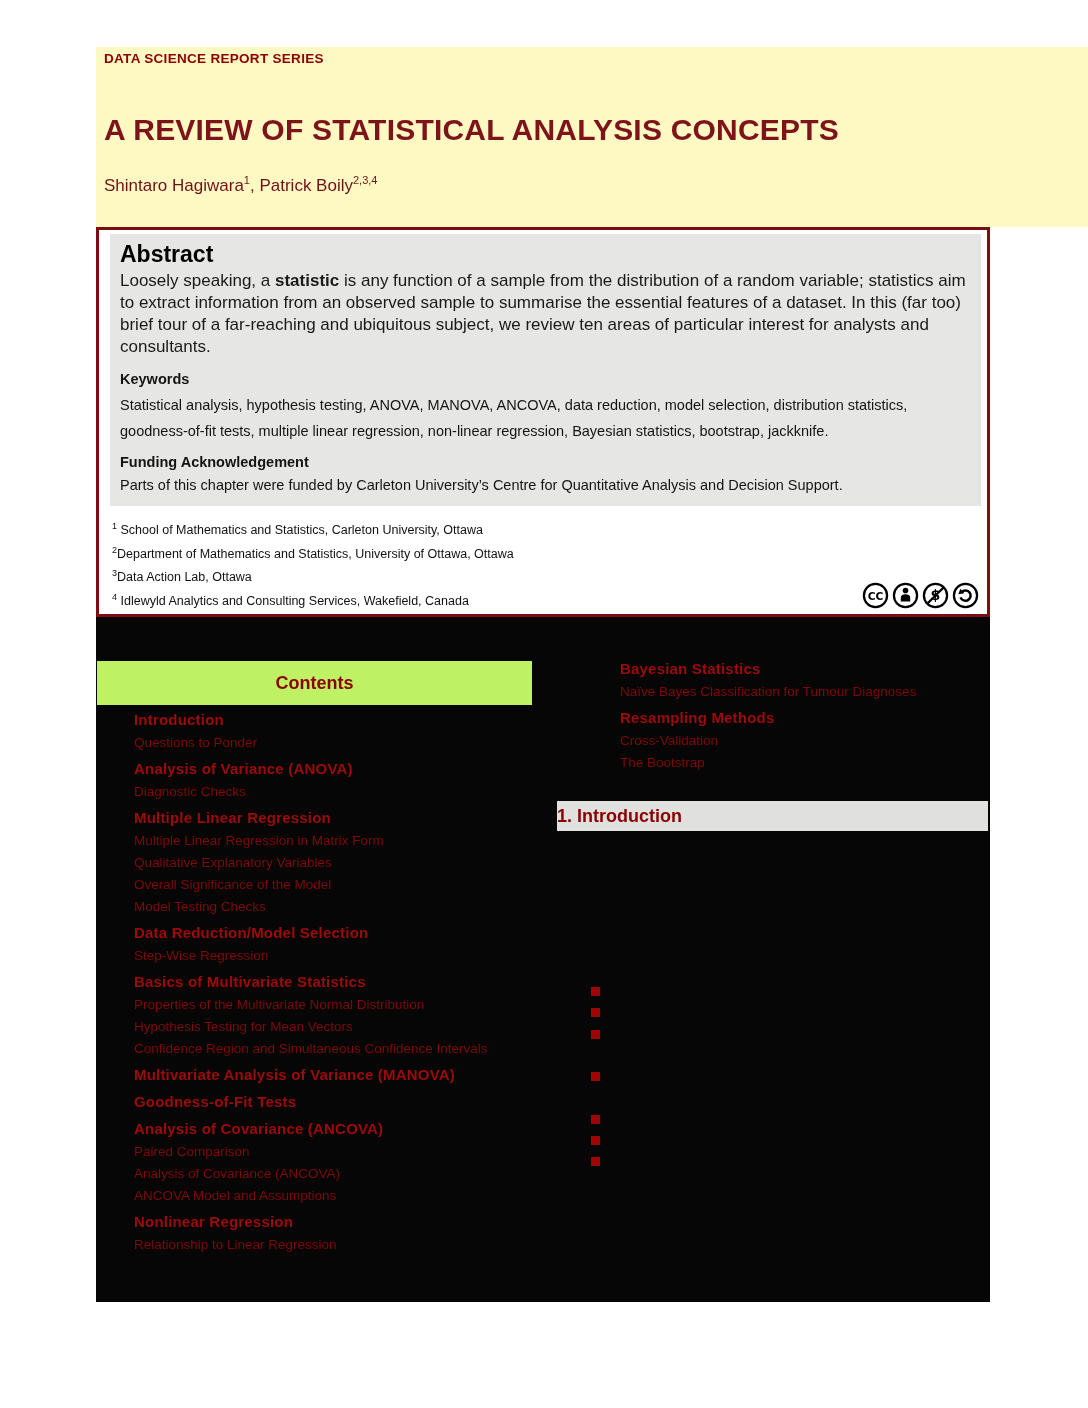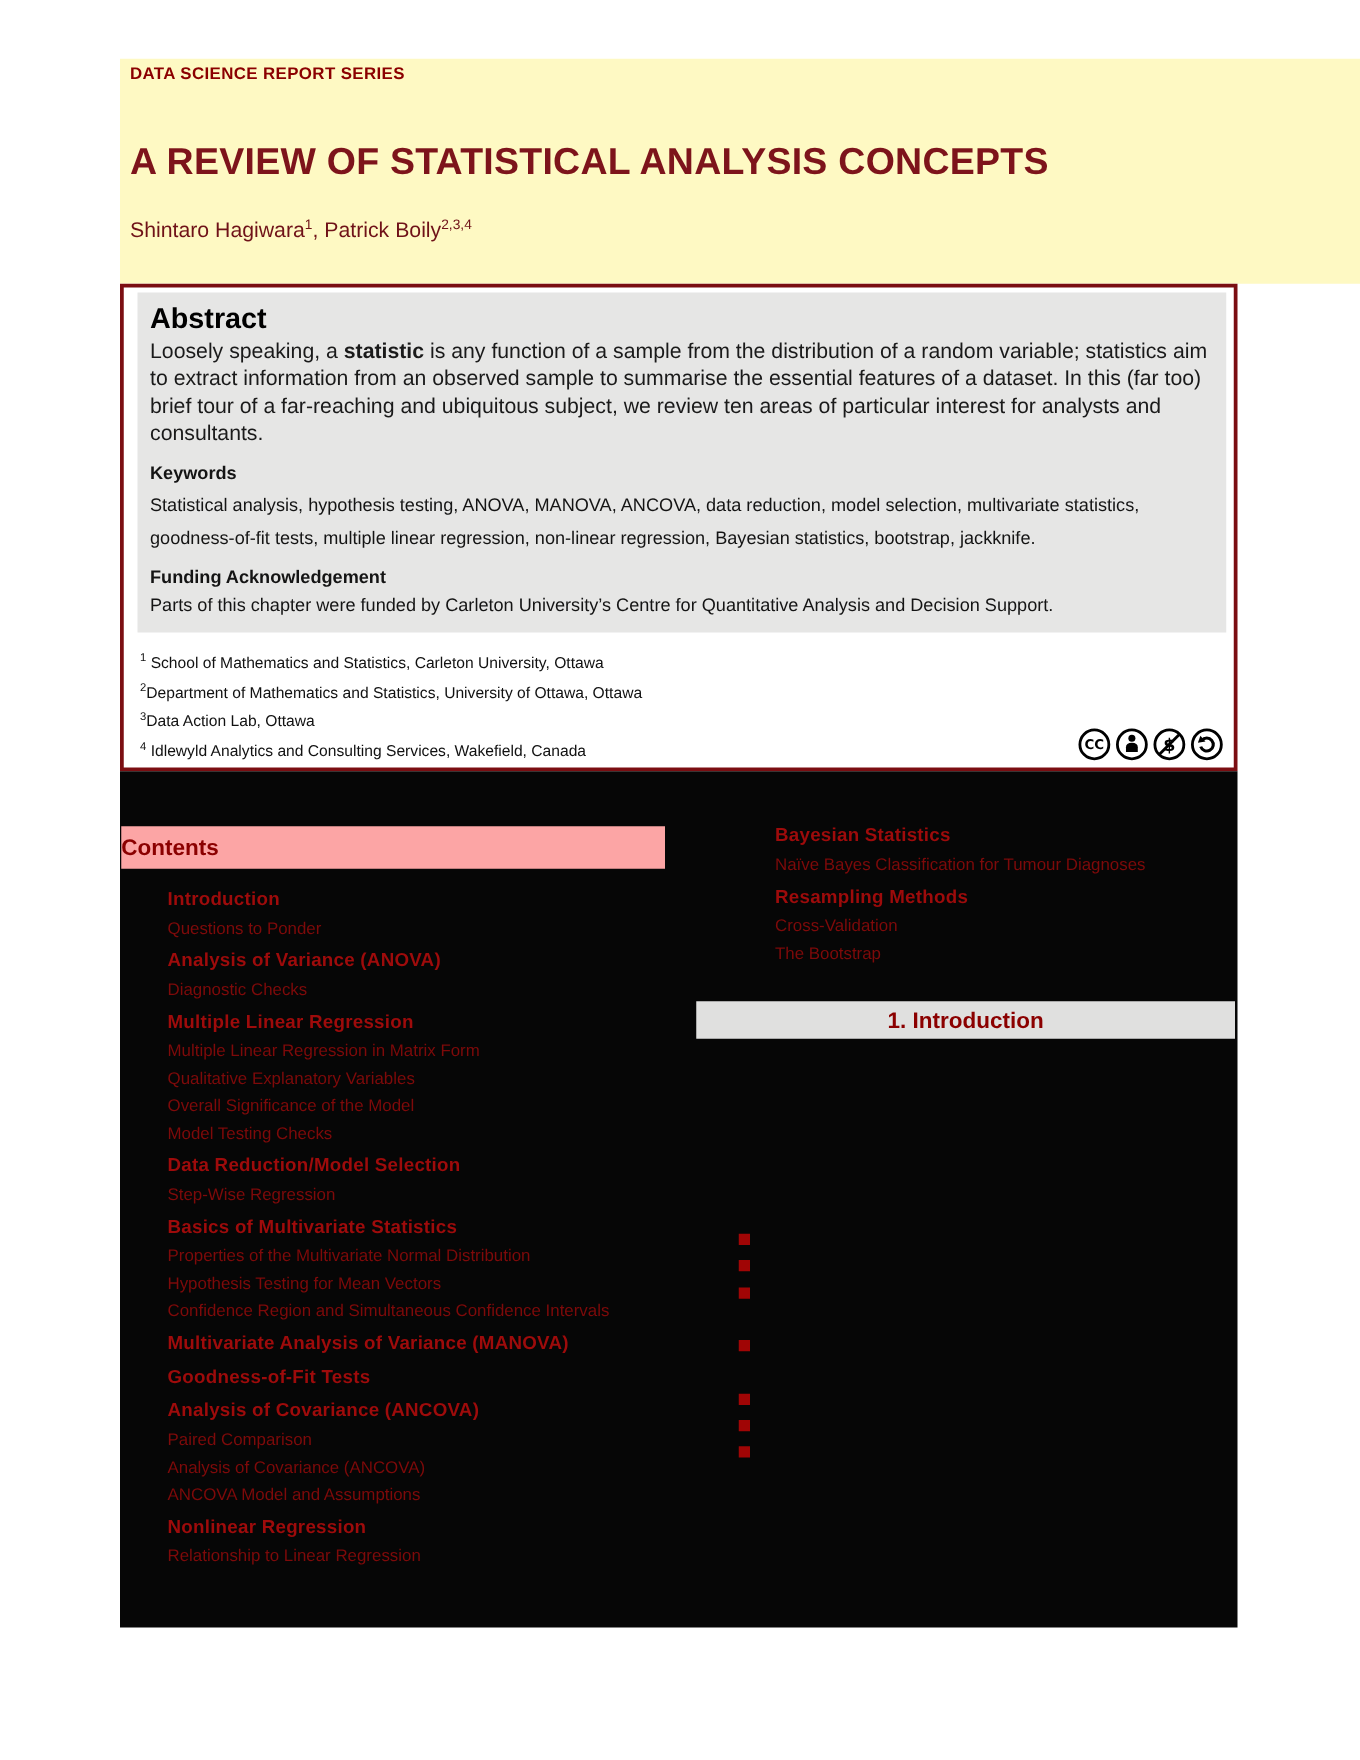--- a/index.html
+++ b/index.html
@@ -42,29 +42,29 @@
 
   .license-row { position: absolute; right: 8px; bottom: 5px; display: flex; gap: 3px; }
   .lic { width: 27px; height: 27px; display: block; cursor: pointer; }
 
   
   .blackmain {
     position: absolute; left: 96px; top: 617px; width: 894px; height: 685px;
     background: #060606;
   }
   .contents-bar {
-    position: absolute; left: 1px; top: 44px; width: 435px; height: 34px;
-    background: #fca5a5; display: flex; align-items: center; justify-content: flex-start;
+    position: absolute; left: 1px; top: 44px; width: 435px; height: 44px;
+    background: #bef264; display: flex; align-items: center; justify-content: center;
   }
   .contents-bar .bar-label, .intro-bar .bar-label {
     font-size: 18px; font-weight: bold; color: #8b0000;
   }
   .intro-bar {
     position: absolute; left: 461px; top: 184px; width: 431px; height: 30px;
-    background: #e0e0df; display: flex; align-items: center; justify-content: center;
+    background: #e0e0df; display: flex; align-items: center; justify-content: flex-start;
   }
 
   .toc-left  { position: absolute; left: 38px;  top: 94px; width: 420px; }
   .toc-right { position: absolute; left: 495px; top: 43px; width: 400px; margin-left: 29px; }
   .toc-bold {
     font-size: 15px; font-weight: bold; color: #9e0b0b; line-height: 18px;
     margin-top: 9px; cursor: pointer; letter-spacing: .2px;
   }
   .toc-sub {
     font-size: 13.5px; color: #7e0a0a; line-height: 17px; margin-top: 5px; cursor: pointer;
@@ -82,21 +82,21 @@
   <div class="series">DATA SCIENCE REPORT SERIES</div>
   <div class="title">A REVIEW OF STATISTICAL ANALYSIS CONCEPTS</div>
   <div class="authors"><span>Shintaro Hagiwara</span><sup>1</sup><span>, </span><span>Patrick Boily</span><sup>2,3,4</sup></div>
 </div>
 
 <div class="whitebox">
   <div class="graybox">
     <div class="abs-head">Abstract</div>
     <div class="abs-text"><span>Loosely speaking, a </span><b>statistic</b><span> is any function of a sample from the distribution of a random variable; statistics aim to extract information from an observed sample to summarise the essential features of a dataset. In this (far too) brief tour of a far-reaching and ubiquitous subject, we review ten areas of particular interest for analysts and consultants.</span></div>
     <div class="kw-head">Keywords</div>
-    <div class="kw-text">Statistical analysis, hypothesis testing, ANOVA, MANOVA, ANCOVA, data reduction, model selection, multivariate statistics, goodness-of-fit tests, multiple linear regression, non-linear regression, Bayesian statistics, bootstrap, jackknife.</div>
+    <div class="kw-text">Statistical analysis, hypothesis testing, ANOVA, MANOVA, ANCOVA, data reduction, model selection, distribution statistics, goodness-of-fit tests, multiple linear regression, non-linear regression, Bayesian statistics, bootstrap, jackknife.</div>
     <div class="fund-head">Funding Acknowledgement</div>
     <div class="fund-text">Parts of this chapter were funded by Carleton University’s Centre for Quantitative Analysis and Decision Support.</div>
   </div>
 
   <div class="affils">
     <div class="affil"><sup>1</sup> <span>School of Mathematics and Statistics, Carleton University, Ottawa</span></div>
     <div class="affil"><sup>2</sup><span>Department of Mathematics and Statistics, University of Ottawa, Ottawa</span></div>
     <div class="affil"><sup>3</sup><span>Data Action Lab, Ottawa</span></div>
     <div class="affil"><sup>4</sup> <span>Idlewyld Analytics and Consulting Services, Wakefield, Canada</span></div>
   </div>

